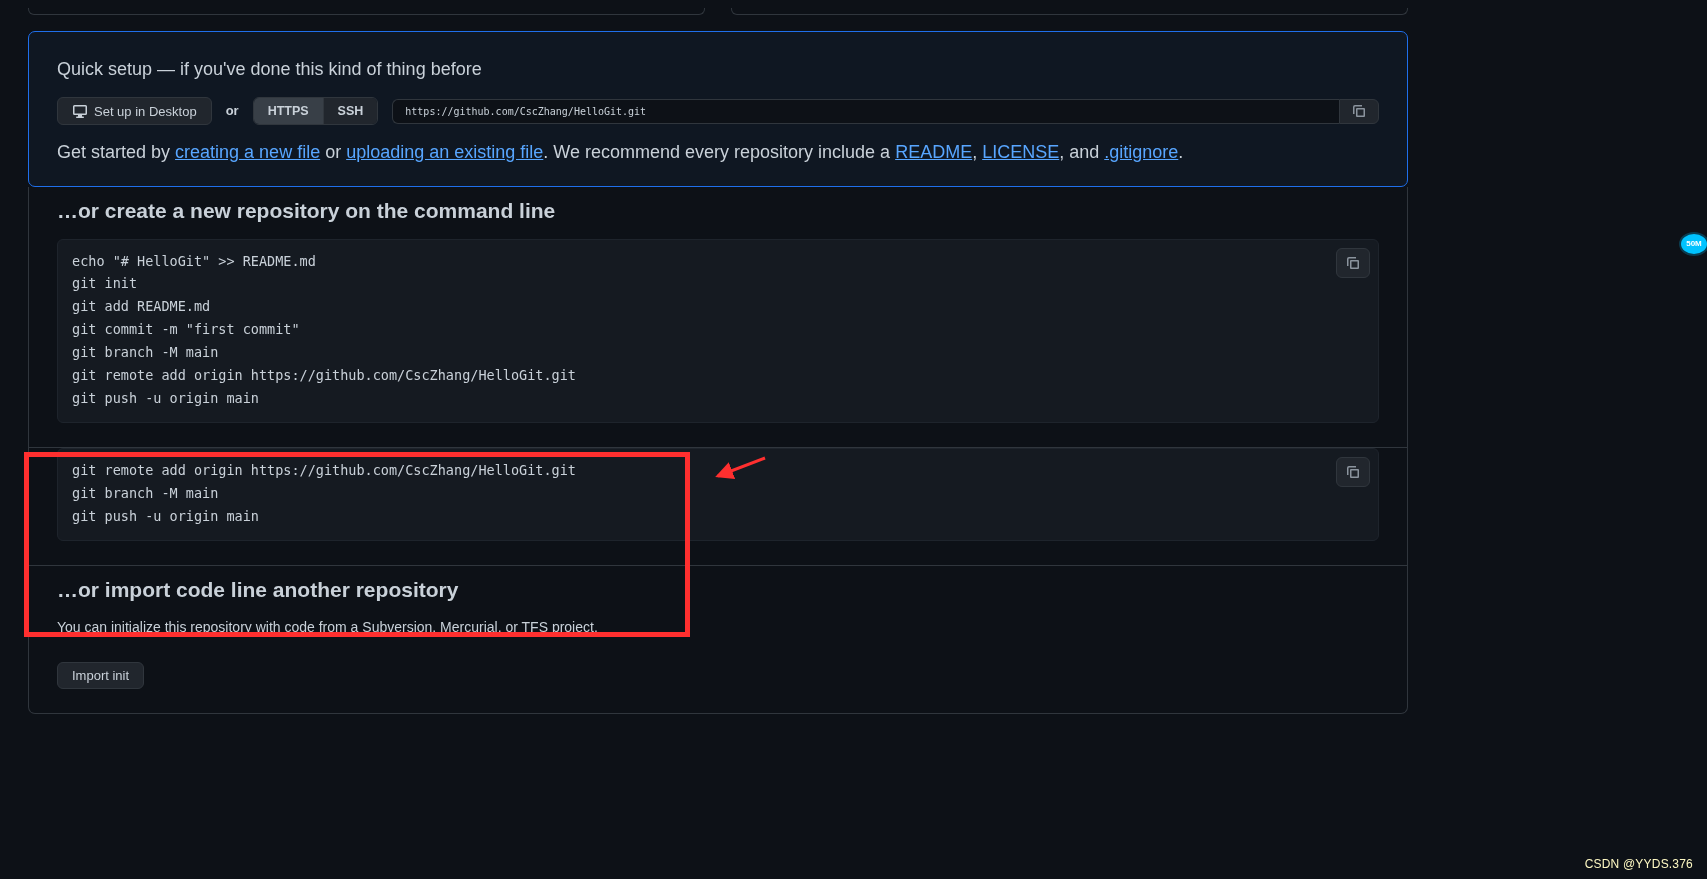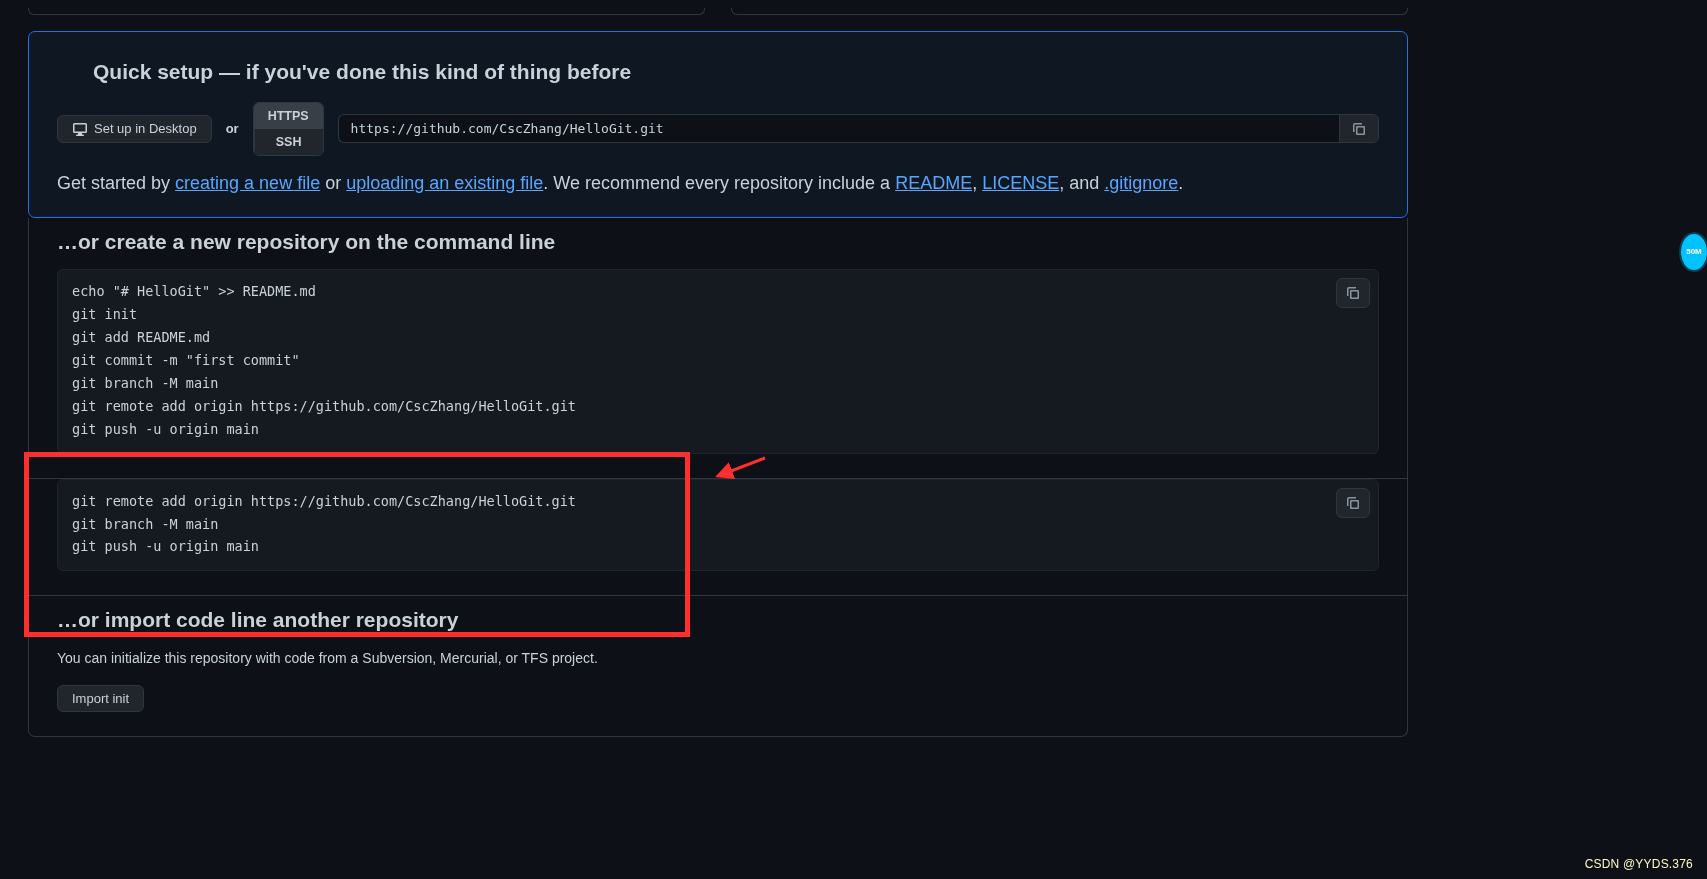--- a/index.html
+++ b/index.html
@@ -22,50 +22,50 @@
   body{width:1707px;height:879px;overflow:hidden;position:relative;}
   a{color:var(--link);text-decoration:underline;}
   h2{font-weight:600;margin:0;}
 
   .page{padding:0 28px;}
   .top-spacer{height:8px;}
   .ghost-top{display:flex;gap:26px;}
   .ghost-top > div{flex:1;height:6px;border:1px solid var(--panel-border);border-top:none;border-radius:0 0 6px 6px;}
 
   .quick-box{margin-top:16px;border:1px solid var(--blue-border);border-radius:7px;background:var(--quick-bg);padding:24px 28px 20px;}
-  .quick-title{font-size:21px;font-weight:700;margin-bottom:14px;margin-left:36px;}
+  .quick-title{font-size:18px;font-weight:400;margin-bottom:14px;}
 
   .row{display:flex;align-items:center;gap:14px;}
   .btn{display:inline-flex;align-items:center;gap:6px;background:var(--btn-bg);border:1px solid var(--btn-border);color:var(--text);border-radius:6px;padding:5px 14px;font-size:13px;cursor:pointer;}
   .or-label{font-size:13px;color:var(--text);font-weight:600;}
 
-  .seg{display:inline-flex;border:1px solid var(--btn-border);border-radius:6px;overflow:hidden;flex-direction:column;}
+  .seg{display:inline-flex;border:1px solid var(--btn-border);border-radius:6px;overflow:hidden;}
   .seg button{background:var(--btn-bg);border:none;color:var(--text);padding:6px 14px;font-size:12.5px;font-weight:600;cursor:pointer;}
   .seg button + button{border-left:1px solid var(--btn-border);}
   .seg button.active{background:#383f47;}
 
   .url-wrap{display:flex;flex:1;}
-  .url-input{flex:1;background:#0d1117;border:1px solid var(--btn-border);border-right:none;color:var(--text);font-family:ui-monospace,SFMono-Regular,Menlo,Consolas,monospace;font-size:13px;padding:6px 12px;border-radius:6px 0 0 6px;}
+  .url-input{flex:1;background:#0d1117;border:1px solid var(--btn-border);border-right:none;color:var(--text);font-family:ui-monospace,SFMono-Regular,Menlo,Consolas,monospace;font-size:10px;padding:6px 12px;border-radius:6px 0 0 6px;}
   .copy-btn{background:var(--btn-bg);border:1px solid var(--btn-border);border-radius:0 6px 6px 0;width:40px;display:flex;align-items:center;justify-content:center;cursor:pointer;}
 
   .hint{margin-top:14px;font-size:18px;}
 
   .main-box{margin-top:0;border:1px solid var(--panel-border);border-top:none;border-radius:0 0 7px 7px;background:var(--bg);padding:0 28px 24px;}
   .section-h{font-size:21px;font-weight:600;padding-top:8px;margin-bottom:12px;}
   .code-box{position:relative;background:#151a21;border:1px solid #1e242c;border-radius:6px;padding:10px 14px 12px;}
   .code-box pre{margin:0;font-family:ui-monospace,SFMono-Regular,Menlo,Consolas,monospace;font-size:13.5px;line-height:1.7;color:#c9d1d9;white-space:pre;}
   .code-copy{position:absolute;top:8px;right:8px;background:var(--btn-bg);border:1px solid var(--btn-border);border-radius:6px;width:34px;height:30px;display:flex;align-items:center;justify-content:center;cursor:pointer;}
 
   hr.sep{border:none;border-top:1px solid var(--panel-border);margin:24px -28px 0;}
 
   .red-highlight{position:absolute;border:5px solid var(--highlight-red);pointer-events:none;}
   .arrow{position:absolute;pointer-events:none;}
 
   .watermark{position:absolute;right:14px;bottom:6px;color:#fef9c3;font-size:12px;letter-spacing:.2px;}
-  .side-badge{position:absolute;right:0;top:234px;width:26px;height:36px;border-radius:50%;background:var(--badge-cyan);color:#fff;font-size:8px;font-weight:700;display:flex;align-items:center;justify-content:center;box-shadow:0 0 0 2px rgba(0,195,255,.25);}
+  .side-badge{position:absolute;right:0;top:234px;width:26px;height:20px;border-radius:50%;background:var(--badge-cyan);color:#fff;font-size:8px;font-weight:700;display:flex;align-items:center;justify-content:center;box-shadow:0 0 0 2px rgba(0,195,255,.25);}
 
   svg{display:block;}
 </style>
 </head>
 <body>
 
 <div class="page" style="width:1380px;">
   <div class="top-spacer"></div>
   <div class="ghost-top">
     <div></div>
@@ -140,21 +140,21 @@
         </span>
       </button>
       <pre>git remote add origin https://github.com/CscZhang/HelloGit.git
 git branch -M main
 git push -u origin main</pre>
     </div>
 
     <hr class="sep">
 
     <h2 class="section-h">…or import code line another repository</h2>
-    <div style="margin-bottom:16px;">You can initialize this repository with code from a Subversion, Mercurial, or TFS project.</div>
+    <div style="margin-bottom:24px;">You can initialize this repository with code from a Subversion, Mercurial, or TFS project.</div>
     <button class="btn">
       <span>Import init</span>
     </button>
 
   </div>
 </div>
 
 <div class="red-highlight" style="left:24px;top:452px;width:656px;height:175px;"></div>
 
 <div class="arrow" style="left:710px;top:454px;">

